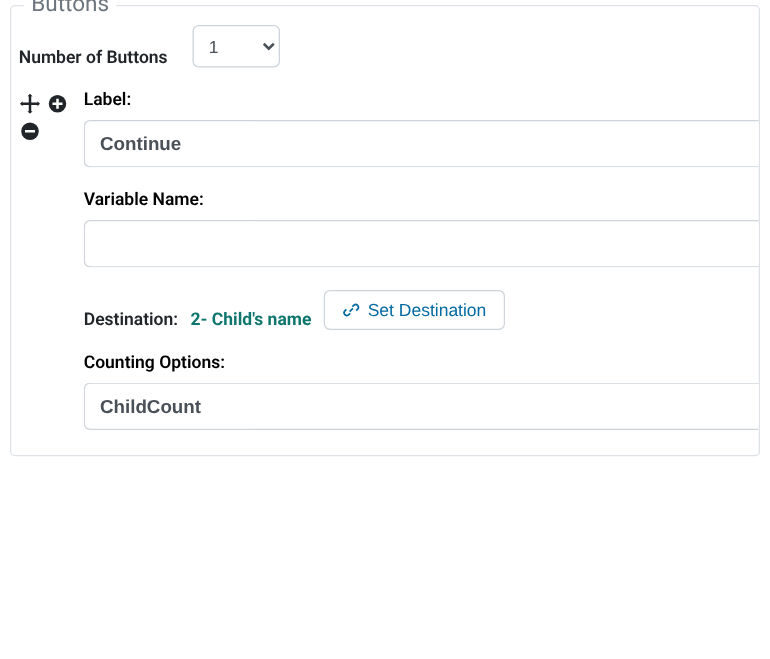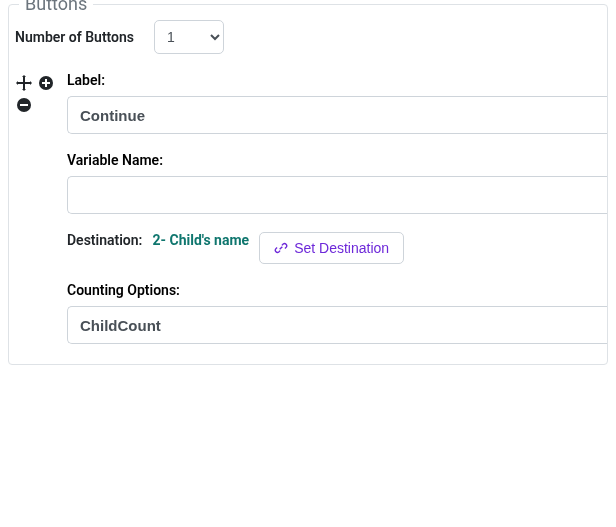--- a/index.html
+++ b/index.html
@@ -24,21 +24,21 @@
       left: 10px;
       background: #fff;
       padding: 0 6px;
       font-size: 18px;
       color: #6c757d;
       font-weight: 400;
       display: inline-block;
     }
     .row-num {
       display: flex;
-      align-items: center;
+      align-items: flex-end;
       gap: 20px;
       padding: 0 0 18px 6px;
       margin-top: -6px;
     }
     .row-num label {
       font-weight: 600;
       font-size: 14px;
       color: #212529;
     }
     .select-small {
@@ -95,21 +95,21 @@
       border-bottom-left-radius: 5px;
       border-right: none;
       padding: 6px 12px;
       font-size: 15px;
       color: #495057;
       background: #fff;
       font-weight: bold;
     }
     .dest-row {
       display: flex;
-      align-items: flex-start;
+      align-items: flex-end;
       gap: 10px;
       margin-top: 14px;
       margin-bottom: 18px;
     }
     .dest-label {
       font-weight: 600;
       font-size: 14px;
     }
     .dest-value {
       font-size: 14px;
@@ -118,21 +118,21 @@
     }
     .btn-outline {
       display: inline-flex;
       align-items: center;
       gap: 6px;
       border: 1px solid #ced4da;
       background: #fff;
       border-radius: 5px;
       padding: 7px 14px;
       font-size: 14px;
-      color: #6d28d9;
+      color: #0369a1;
       cursor: pointer;
     }
     .btn-outline svg { width: 14px; height: 14px; }
     .select-full {
       width: 100%;
       height: 38px;
       border: 1px solid #ced4da;
       border-top-left-radius: 5px;
       border-bottom-left-radius: 5px;
       border-right: none;

